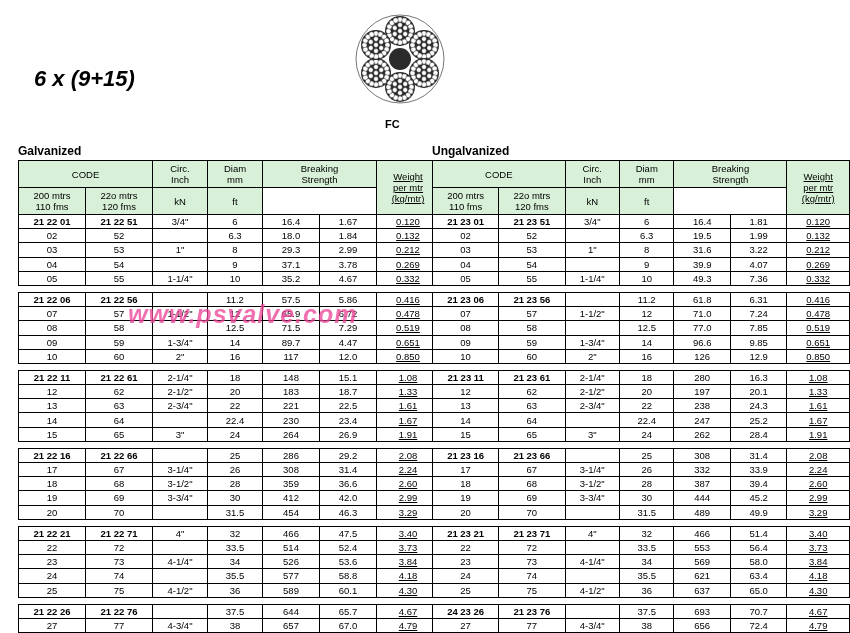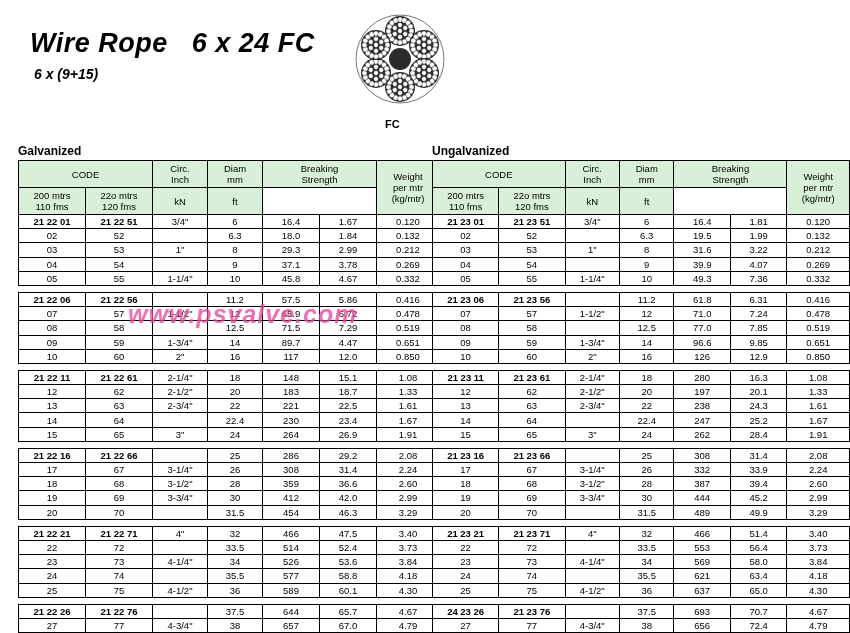--- a/index.html
+++ b/index.html
@@ -30,21 +30,21 @@
     font-size: 27px;
     font-weight: bold;
     font-style: italic;
     letter-spacing: 0.5px;
     white-space: pre;
   }
   #subtitle {
     position: absolute;
     left: 34px;
     top: 66px;
-    font-size: 14px;
+    font-size: 22px;
     font-weight: bold;
     font-style: italic;
   }
   #rope-figure {
     position: absolute;
     left: 355px;
     top: 14px;
     width: 90px;
     height: 90px;
   }
@@ -94,21 +94,21 @@
   .hdr-code { font-size: 10px; }
   .hdr-sub { font-size: 8.5px; line-height: 10px; }
 
   
   .c-code1 { width: 62px; }
   .c-code2 { width: 62px; }
   .c-circ  { width: 48px; }
   .c-diam  { width: 50px; }
   .c-kn    { width: 52px; }
   .c-ft    { width: 52px; }
-  .c-wt    { width: 58px; }
+  .c-wt    { width: 58px; text-decoration: underline; }
 
   .rope-table tbody td {
     height: 13.2px;
     font-size: 9.5px;
     line-height: 13px;
     padding: 0 2px;
   }
   td.bold-code {
     font-weight: bold;
     font-size: 9.5px;
@@ -128,21 +128,20 @@
     opacity: 0.78;
     white-space: nowrap;
     pointer-events: none;
     letter-spacing: 1px;
   }
 </style>
 </head>
 <body>
 
 <div id="header">
-  <div id="title">Wire Rope   6 x 24 FC</div>
   <div id="subtitle">6 x (9+15)</div>
 
   <svg id="rope-figure" viewBox="0 0 90 90">
     <g fill="#1a1a1a" stroke="#1a1a1a" stroke-width="0.6">
       <circle cx="45" cy="45" r="44" fill="#ffffff"></circle>
     </g>
 
     <g id="strands">
 
       <g transform="translate(45,17)">
@@ -396,21 +395,21 @@
         <td class="c-diam">9</td>
         <td class="c-kn">37.1</td>
         <td class="c-ft">3.78</td>
         <td class="c-wt">0.269</td>
       </tr>
       <tr class="group-sep">
         <td class="c-code1">05</td>
         <td class="c-code2">55</td>
         <td class="c-circ">1-1/4"</td>
         <td class="c-diam">10</td>
-        <td class="c-kn">45.8</td>
+        <td class="c-kn">35.2</td>
         <td class="c-ft">4.67</td>
         <td class="c-wt">0.332</td>
       </tr>
       <tr>
         <td style="height: 6px; border: none;"></td>
         <td style="height: 6px; border: none;"></td>
         <td style="height: 6px; border: none;"></td>
         <td style="height: 6px; border: none;"></td>
         <td style="height: 6px; border: none;"></td>
         <td style="height: 6px; border: none;"></td>

